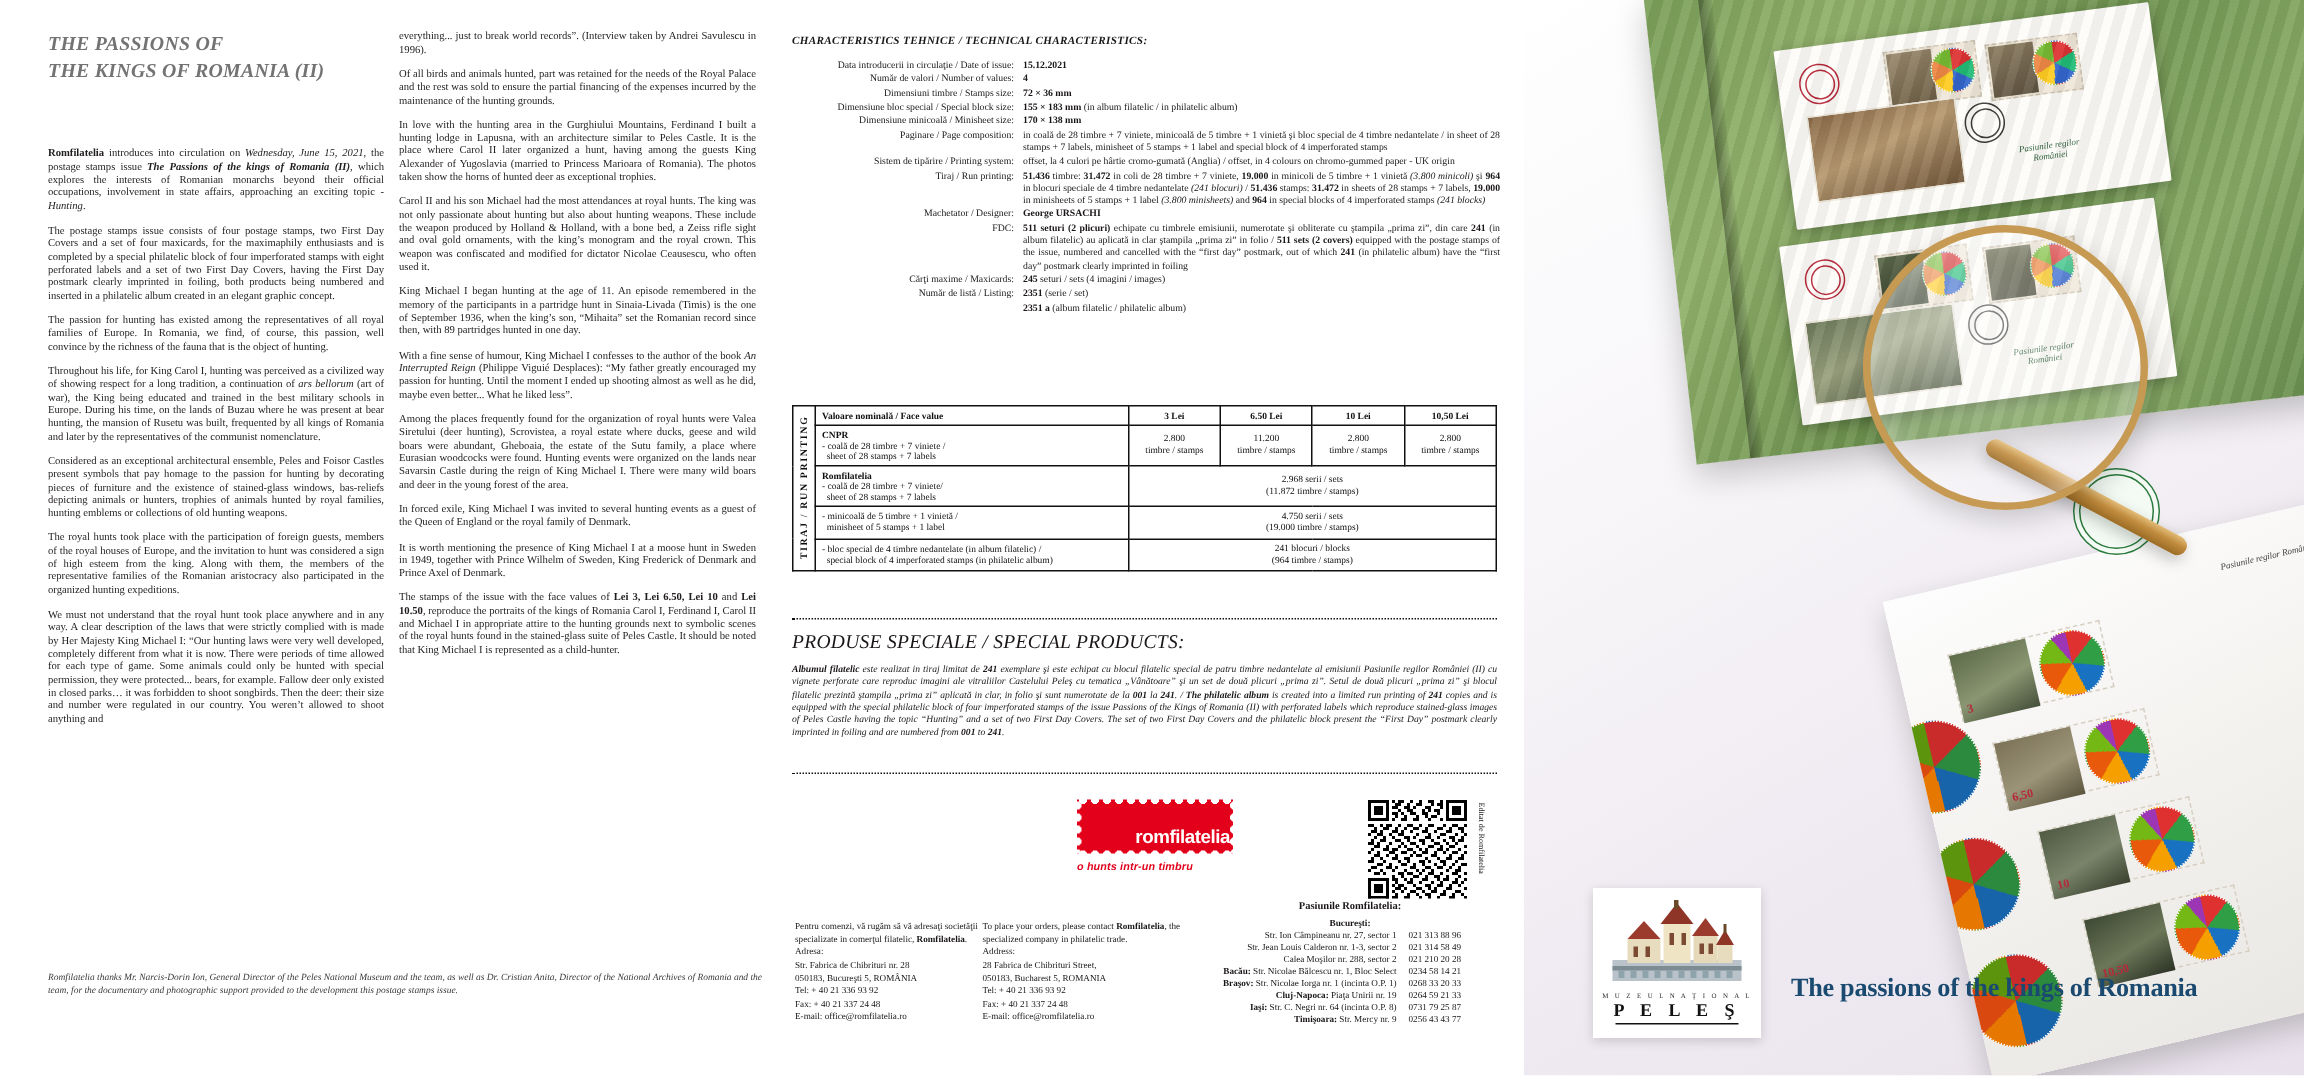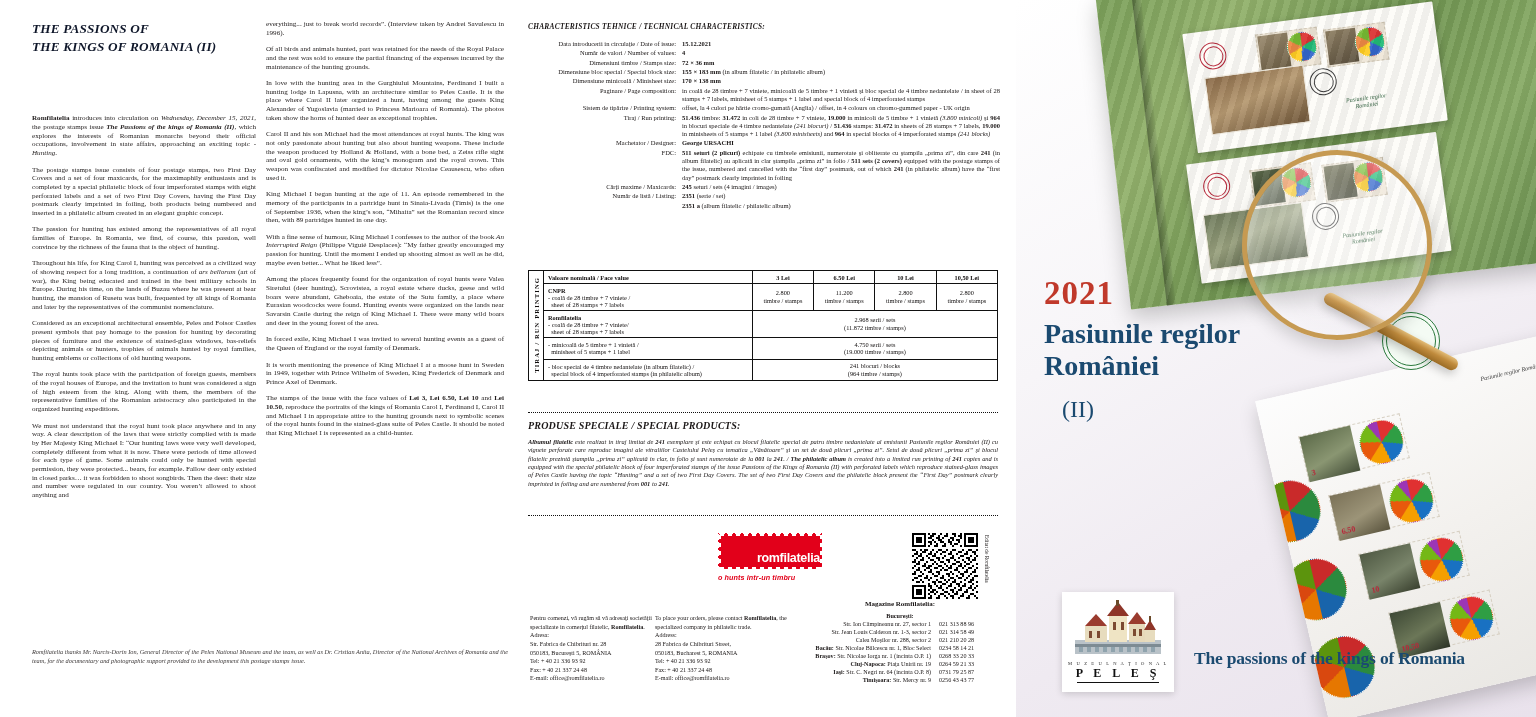--- a/index.html
+++ b/index.html
@@ -24,24 +24,24 @@
   .col p { margin-bottom: 8px; line-height: 1.22; }
 
   #col1 { left: 32px; top: 20px; width: 224px; font-size: 7.1px; }
   #col2 { left: 266px; top: 20px; width: 238px; font-size: 7.1px; }
 
   .main-title {
     font-family: "Liberation Serif", serif;
     font-style: italic;
     font-weight: bold;
     font-size: 13.2px;
-    color: #0f172a;
+    color: #737373;
     line-height: 1.38;
     letter-spacing: .2px;
-    margin-bottom: 58px;
+    margin-bottom: 42px;
   }
   b, strong { font-weight: bold; }
   i, em { font-style: italic; }
 
   .credits {
     position: absolute;
     left: 32px; top: 648px; width: 476px;
     font-size: 6.3px; font-style: italic;
     line-height: 1.35; color: #3a3636;
     text-align: justify;
@@ -84,21 +84,21 @@
   #runtable .lead .sub { display: block; padding-left: 0; }
 
   
   #special {
     position: absolute; left: 528px; top: 412px; width: 470px;
   }
   .dotline {
     border-top: 1.4px dotted #111; height: 0; margin-bottom: 7px;
   }
   .sp-head {
-    font-size: 10px; font-weight: bold; font-style: italic;
+    font-size: 13px; font-weight: normal; font-style: italic;
     letter-spacing: .2px; margin-bottom: 7px; color: #1a1616;
   }
   .sp-body {
     font-size: 6.4px; font-style: italic; line-height: 1.3;
     text-align: justify; color: #1a1616;
   }
   #specialbottomline {
     position: absolute; left: 528px; top: 515px; width: 470px;
     border-top: 1.4px dotted #111;
   }
@@ -318,21 +318,21 @@
 <body>
 
 <div id="page">
 
   <div id="col1" class="col">
     <div class="main-title">
       <span>THE PASSIONS OF</span><br>
       <span>THE KINGS OF ROMANIA (II)</span>
     </div>
     <div id="col1-body">
-        <p><b>Romfilatelia</b> introduces into circulation on <i>Wednesday, December 15, 2021</i>, the postage stamps issue <b><i>The Passions of the kings of Romania (II)</i></b>, which explores the interests of Romanian monarchs beyond their official occupations, involvement in state affairs, approaching an exciting topic - <i>Hunting</i>.</p>
+        <p><b>Romfilatelia</b> introduces into circulation on <i>Wednesday, June 15, 2021</i>, the postage stamps issue <b><i>The Passions of the kings of Romania (II)</i></b>, which explores the interests of Romanian monarchs beyond their official occupations, involvement in state affairs, approaching an exciting topic - <i>Hunting</i>.</p>
         <p>The postage stamps issue consists of four postage stamps, two First Day Covers and a set of four maxicards, for the maximaphily enthusiasts and is completed by a special philatelic block of four imperforated stamps with eight perforated labels and a set of two First Day Covers, having the First Day postmark clearly imprinted in foiling, both products being numbered and inserted in a philatelic album created in an elegant graphic concept.</p>
         <p>The passion for hunting has existed among the representatives of all royal families of Europe. In Romania, we find, of course, this passion, well convince by the richness of the fauna that is the object of hunting.</p>
         <p>Throughout his life, for King Carol I, hunting was perceived as a civilized way of showing respect for a long tradition, a continuation of <i>ars bellorum</i> (art of war), the King being educated and trained in the best military schools in Europe. During his time, on the lands of Buzau where he was present at bear hunting, the mansion of Rusetu was built, frequented by all kings of Romania and later by the representatives of the communist nomenclature.</p>
         <p>Considered as an exceptional architectural ensemble, Peles and Foisor Castles present symbols that pay homage to the passion for hunting by decorating pieces of furniture and the existence of stained-glass windows, bas-reliefs depicting animals or hunters, trophies of animals hunted by royal families, hunting emblems or collections of old hunting weapons.</p>
         <p>The royal hunts took place with the participation of foreign guests, members of the royal houses of Europe, and the invitation to hunt was considered a sign of high esteem from the king. Along with them, the members of the representative families of the Romanian aristocracy also participated in the organized hunting expeditions.</p>
         <p>We must not understand that the royal hunt took place anywhere and in any way. A clear description of the laws that were strictly complied with is made by Her Majesty King Michael I: “Our hunting laws were very well developed, completely different from what it is now. There were periods of time allowed for each type of game. Some animals could only be hunted with special permission, they were protected... bears, for example. Fallow deer only existed in closed parks… it was forbidden to shoot songbirds. Then the deer: their size and number were regulated in our country. You weren’t allowed to shoot anything and</p>
       </div>
   </div>
 
   <div id="col2" class="col">
@@ -756,21 +756,21 @@
     <div id="cen-intro">To place your orders, please contact <b>Romfilatelia</b>, the specialized company in philatelic trade.</div>
     <div>Address:</div>
     <div>28 Fabrica de Chibrituri Street,</div>
     <div>050183, Bucharest 5, ROMANIA</div>
     <div>Tel:   + 40 21 336 93 92</div>
     <div>Fax:  + 40 21 337 24 48</div>
     <div>E-mail: office@romfilatelia.ro</div>
   </div>
 
   <div id="stores">
-    <div class="stores-head">Magazine Romfilatelia:</div>
+    <div class="stores-head">Pasiunile Romfilatelia:</div>
     <div class="stores-city">Bucureşti:</div>
     <div id="stores-rows">
         <div class="store-row">
           <div class="store-addr">Str. Ion Câmpineanu  nr. 27, sector 1</div>
           <div class="store-tel">021   313 88 96</div>
         </div>
         <div class="store-row">
           <div class="store-addr">Str. Jean Louis Calderon  nr. 1-3, sector 2</div>
           <div class="store-tel">021   314 58 49</div>
         </div>
@@ -868,28 +868,20 @@
       <div class="ms-circle" style="left:-22px; top:84px;"></div>
       <div class="ms-circle" style="left:-14px; top:166px;"></div>
       <div class="ms-circle" style="left:-4px; top:248px;"></div>
     </div>
 
     <div id="foresta"></div>
 
     <div id="maghandle"></div>
     <div id="magnifier"></div>
 
-    <div id="covertitle">
-      <div class="year">2021</div>
-      <div class="ctitle">
-        <span>Pasiunile regilor</span><br>
-        <span>României</span>
-      </div>
-      <div class="croman">(II)</div>
-    </div>
 
     <div id="peles">
       <div class="peles-bld">
         <svg viewBox="0 0 94 58" width="94" height="58">
           <rect x="4" y="40" width="86" height="14" fill="#b9c2c8"></rect>
           <rect x="4" y="44" width="86" height="3" fill="#7d8b93"></rect>
           <rect x="14" y="26" width="22" height="16" fill="#e7dcbe"></rect>
           <polygon points="14,26 25,14 36,26" fill="#9a3b2e"></polygon>
           <rect x="38" y="16" width="18" height="26" fill="#efe4c4"></rect>
           <polygon points="36,16 47,2 58,16" fill="#8e3528"></polygon>

